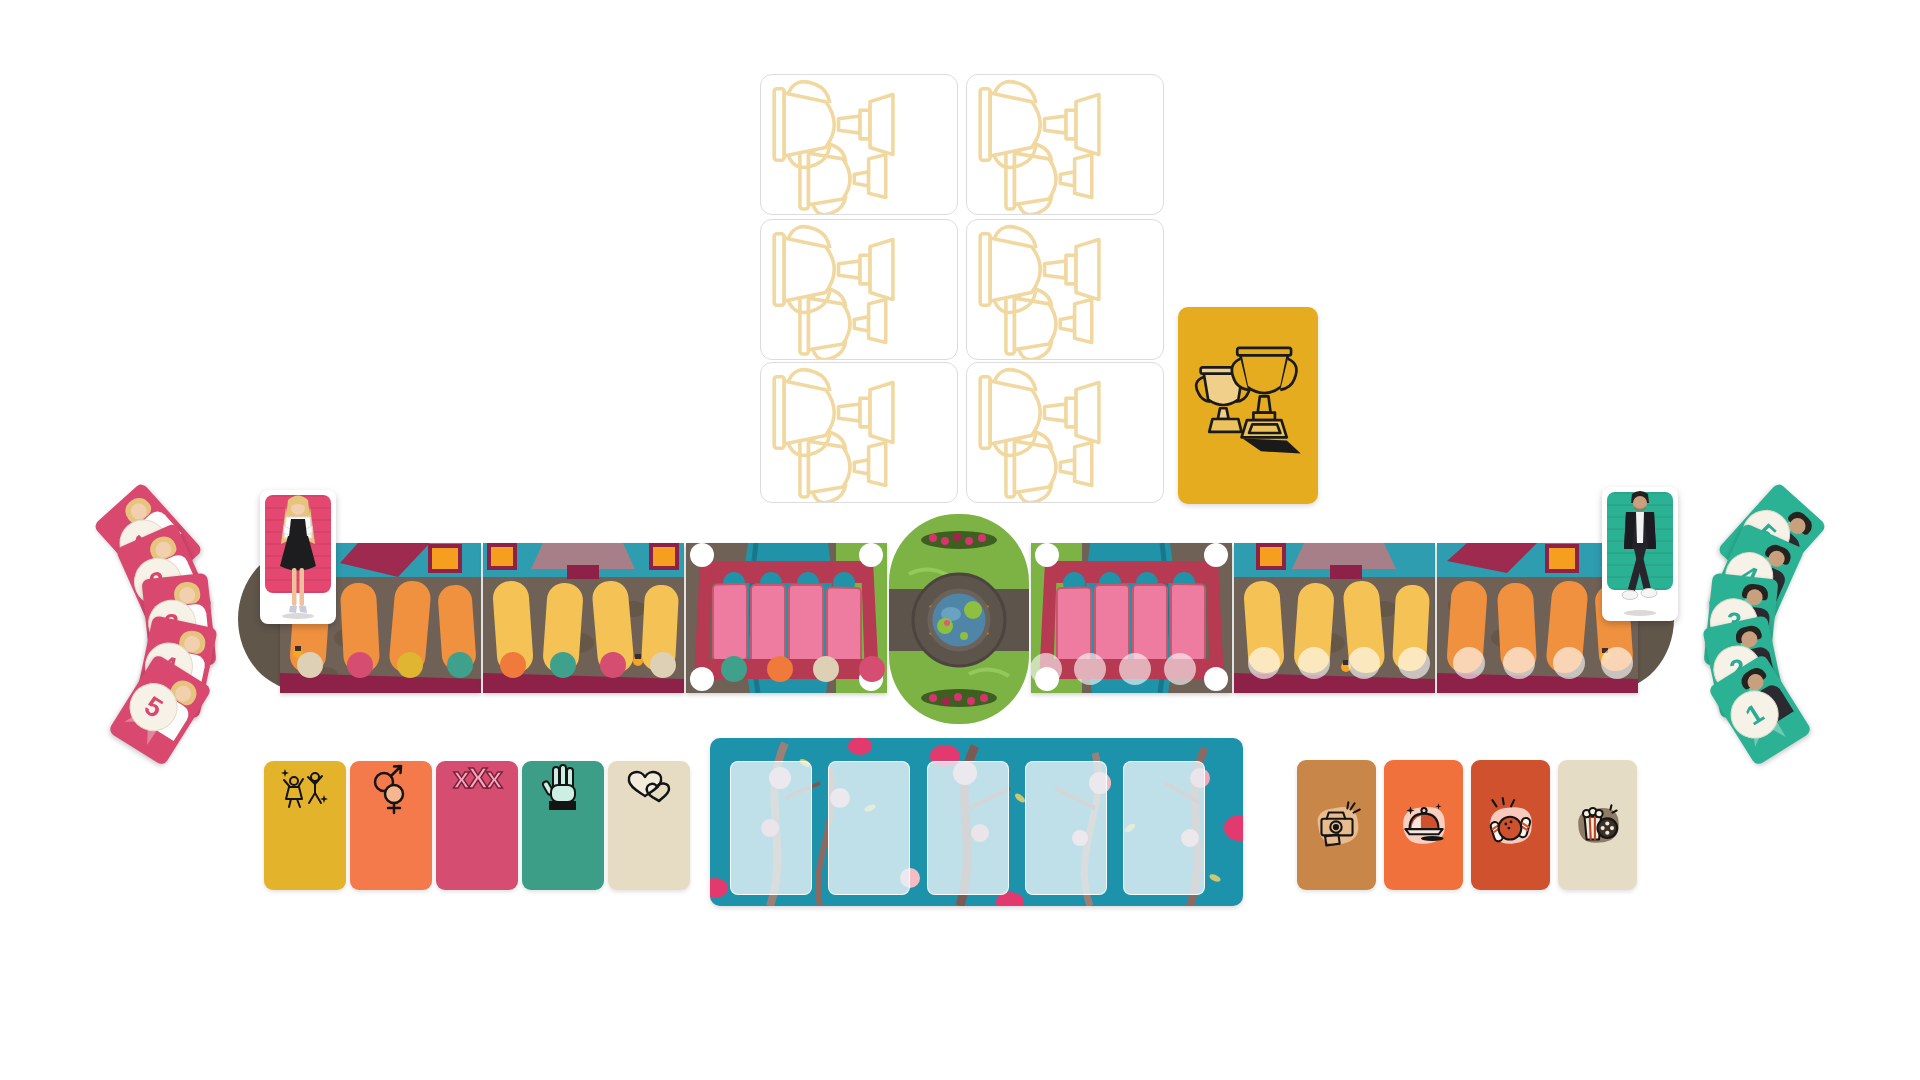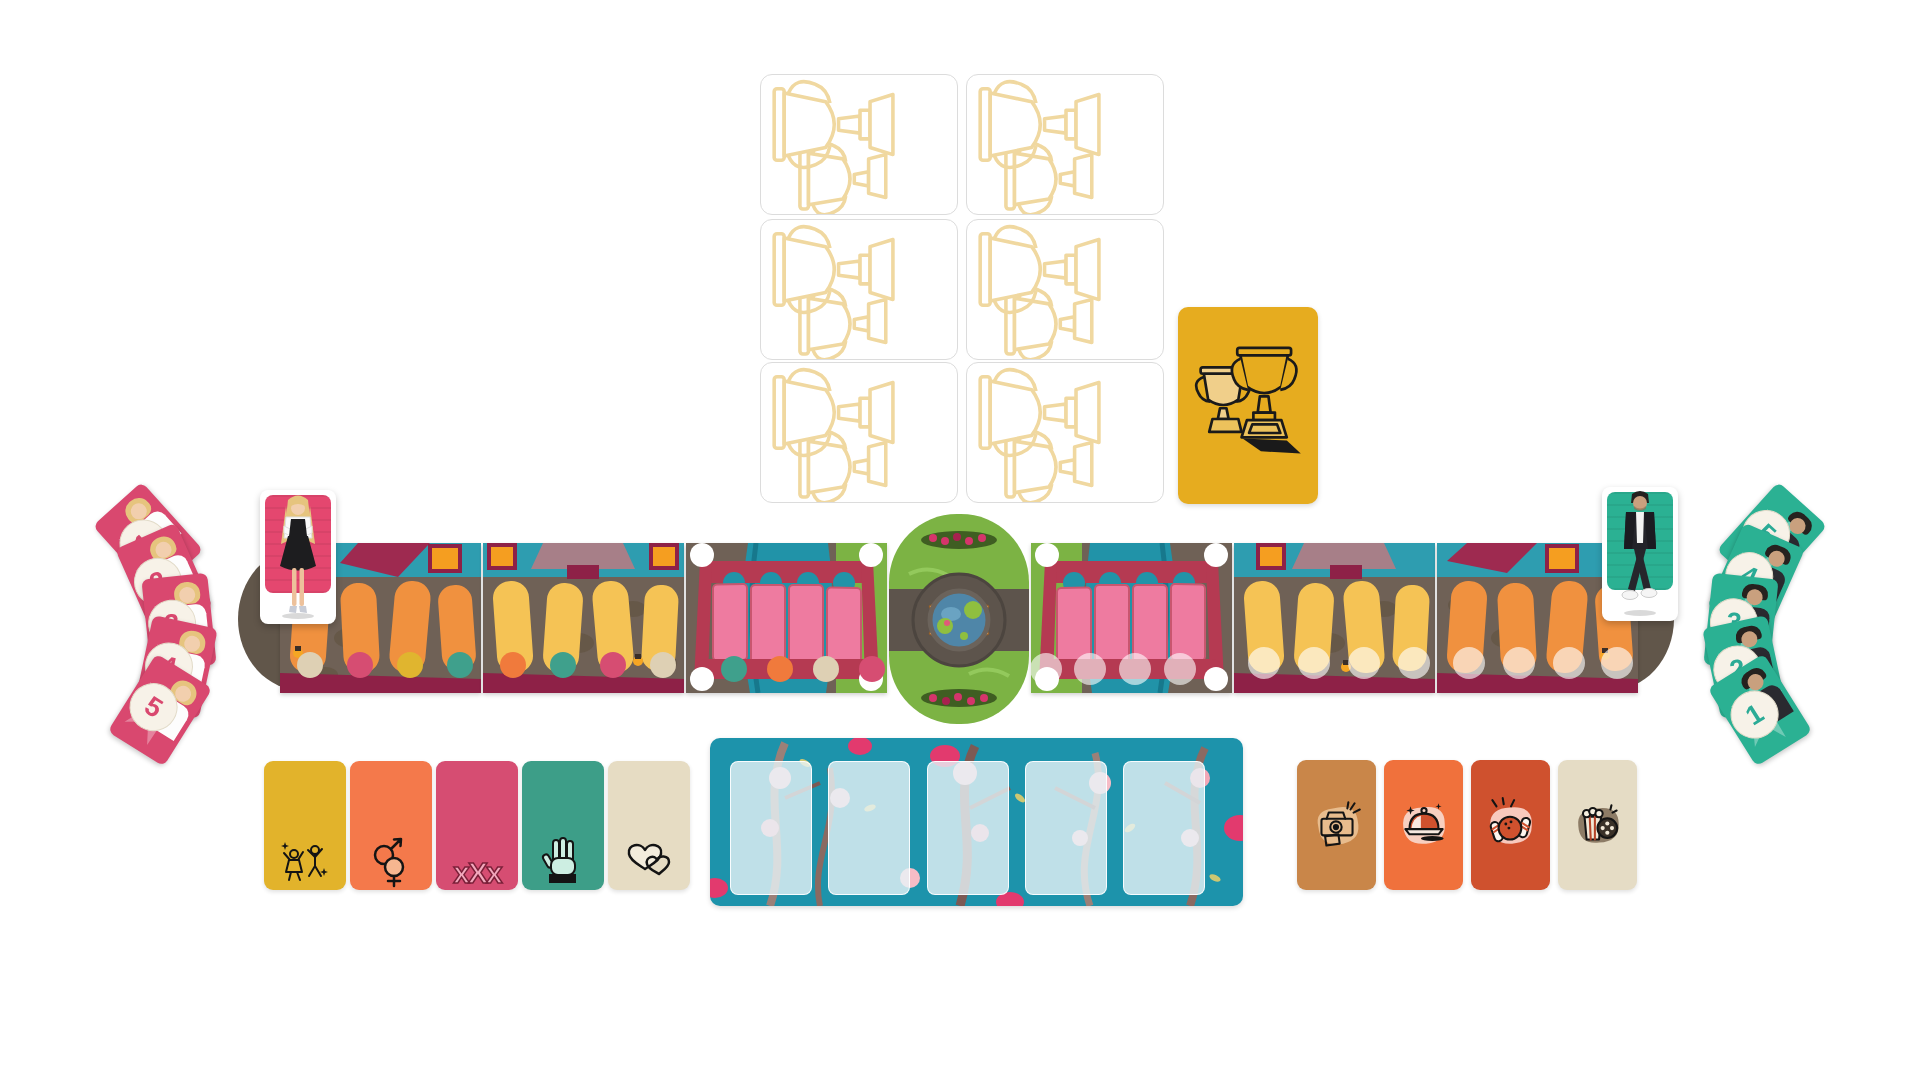--- a/index.html
+++ b/index.html
@@ -63,21 +63,21 @@
   .fl4{left:143px;top:621px;transform:rotate(12deg);z-index:4;}
   .fl5{left:127px;top:664px;transform:rotate(32deg);z-index:5;}
   .fr5{left:1739px;top:492px;transform:rotate(42deg);z-index:1;}
   .fr4{left:1723px;top:532px;transform:rotate(24deg);z-index:2;}
   .fr3{left:1708px;top:576px;transform:rotate(6deg);z-index:3;}
   .fr2{left:1711px;top:621px;transform:rotate(-12deg);z-index:4;}
   .fr1{left:1727px;top:664px;transform:rotate(-32deg);z-index:5;}
 
   
   .cat-card{position:absolute;top:761px;width:82px;height:129px;border-radius:9px;
-            display:flex;align-items:flex-end;justify-content:center;
+            display:flex;align-items:flex-start;justify-content:center;
             box-shadow:0 2px 4px rgba(0,0,0,.12);}
   .c1{left:264px;background:#e2b32b;} .c2{left:350px;background:#f4794b;}
   .c3{left:436px;background:#d64d72;} .c4{left:522px;background:#3d9e88;}
   .c5{left:608px;background:#e6dcc3;}
   .xxx{font-size:30px;font-weight:bold;color:#f2a9bd;-webkit-text-stroke:1.5px #7a1f38;
        letter-spacing:-2px;}
 
   
   #flower-board{position:absolute;left:710px;top:738px;width:533px;height:168px;
                 background:#1d93ab;border-radius:10px;overflow:hidden;

